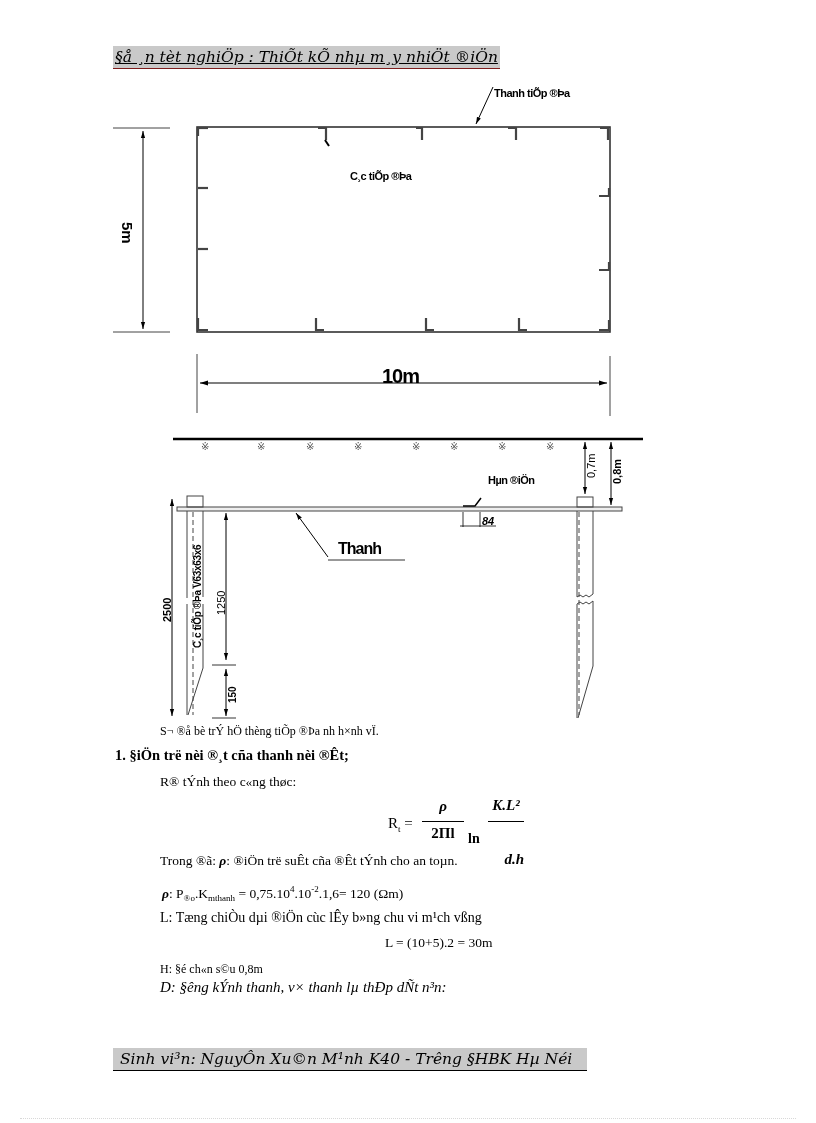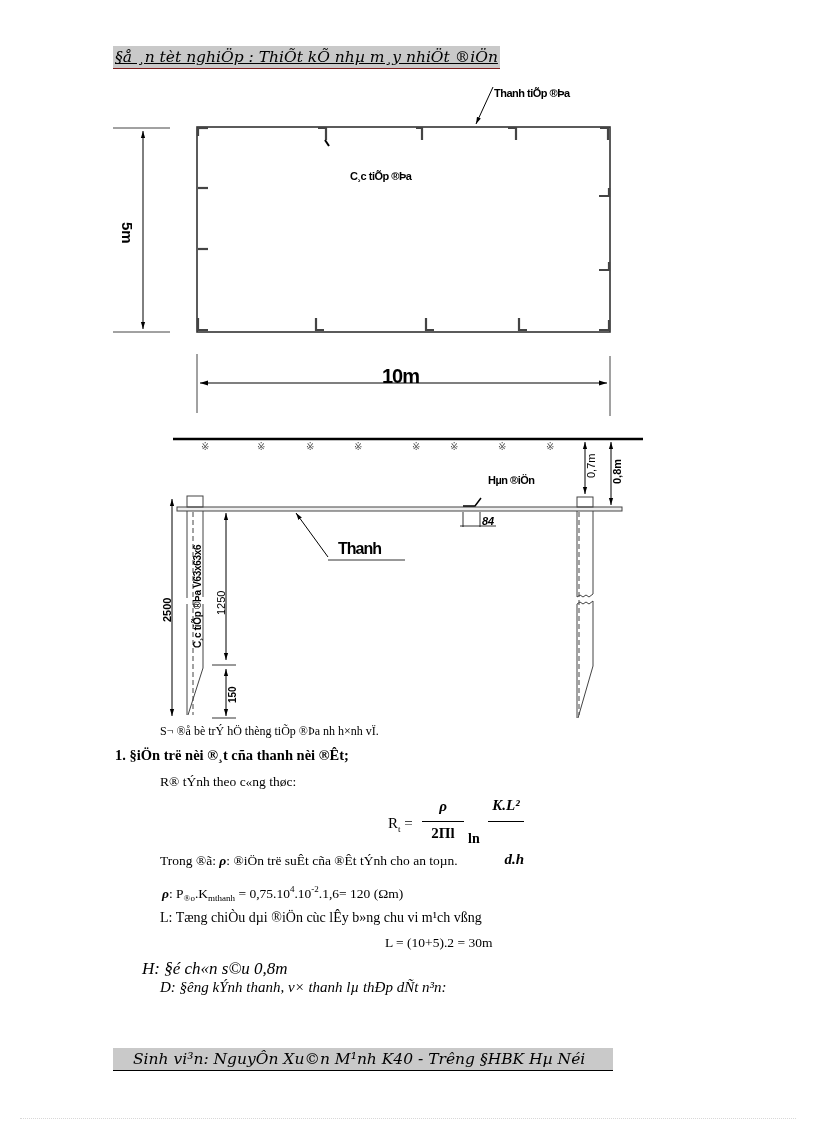--- a/index.html
+++ b/index.html
@@ -1,18 +1,18 @@
 <!DOCTYPE html>
 <html><head>
 <meta charset="utf-8">
 <style>
   html, body { margin: 0; padding: 0; background: #ffffff; }
   body { width: 816px; height: 1123px; position: relative; overflow: hidden; font-family: "Liberation Serif", serif; color: #000; }
   .hdr { position: absolute; left: 113px; top: 46px; height: 22px; background: #c9c9c9; font-family: "DejaVu Serif", serif; font-style: italic; font-size: 15.5px; line-height: 22px; padding: 0 2px; border-bottom: 1px solid #7f1d1d; text-decoration: underline; white-space: nowrap; }
-  .ftr { position: absolute; left: 113px; top: 1048px; height: 22px; width: 460px; background: #c9c9c9; font-family: "DejaVu Serif", serif; font-style: italic; font-size: 15.5px; line-height: 22px; padding: 0 20px; border-bottom: 1px solid #000; white-space: nowrap; }
+  .ftr { position: absolute; left: 113px; top: 1048px; height: 22px; width: 460px; background: #c9c9c9; font-family: "DejaVu Serif", serif; font-style: italic; font-size: 15.5px; line-height: 22px; padding: 0 7px; border-bottom: 1px solid #000; white-space: nowrap; }
   svg.drawing { position: absolute; left: 0; top: 0; }
   .t { position: absolute; white-space: nowrap; font-size: 14px; line-height: 18px; }
   .bold { font-weight: bold; }
   .frac { position: absolute; text-align: center; font-weight: bold; font-style: italic; font-size: 15px; }
   .dotline { position: absolute; left: 20px; right: 20px; top: 1118px; border-top: 1px dotted #d8d8d8; }
   sub, sup { font-size: 9px; }
 </style>
 </head>
 <body>
 
@@ -145,17 +145,17 @@
   <div style="position:absolute;left:488px;top:821px;width:36px;border-top:1px solid #000;"></div>
   <div class="frac" style="left:488px;top:851px;width:36px;text-align:right;">d.h</div>
 </div>
 
 <div class="t" style="left:160px;top:852px;font-size:13.5px;"><span>Trong ®ã:</span> <b><i>ρ</i></b><span>: ®iÖn trë suÊt cña ®Êt tÝnh cho an toµn.</span></div>
 
 <div class="t" style="left:162px;top:880px;font-size:13.5px;"><b><i>ρ</i></b><span>: P</span><sub>®o</sub><span>.K</span><sub>mthanh</sub><span> = 0,75.10</span><sup>4</sup><span>.10</span><sup>-2</sup><span>.1,6= 120 (Ωm)</span></div>
 
 <div class="t" style="left:160px;top:909px;font-size:14px;">L: Tæng chiÒu dµi ®iÖn cùc lÊy b»ng  chu vi m¹ch vßng</div>
 <div class="t" style="left:385px;top:934px;font-size:13.5px;">L = (10+5).2 = 30m</div>
-<div class="t" style="left:142px;top:960px;font-size:17px;font-style:italic;">H: §é ch«n s©u 0,8m</div>
+<div class="t" style="left:160px;top:960px;font-size:12px;">H: §é ch«n s©u 0,8m</div>
 <div class="t" style="left:160px;top:978px;font-size:15px;font-style:italic;">D: §êng  kÝnh thanh, v× thanh lµ thÐp dÑt n³n:</div>
 
 <div class="ftr">Sinh vi³n: NguyÔn Xu©n M¹nh K40 - Tr­êng  §HBK Hµ Néi</div>
 <div class="dotline"></div>
 
 </body></html>

